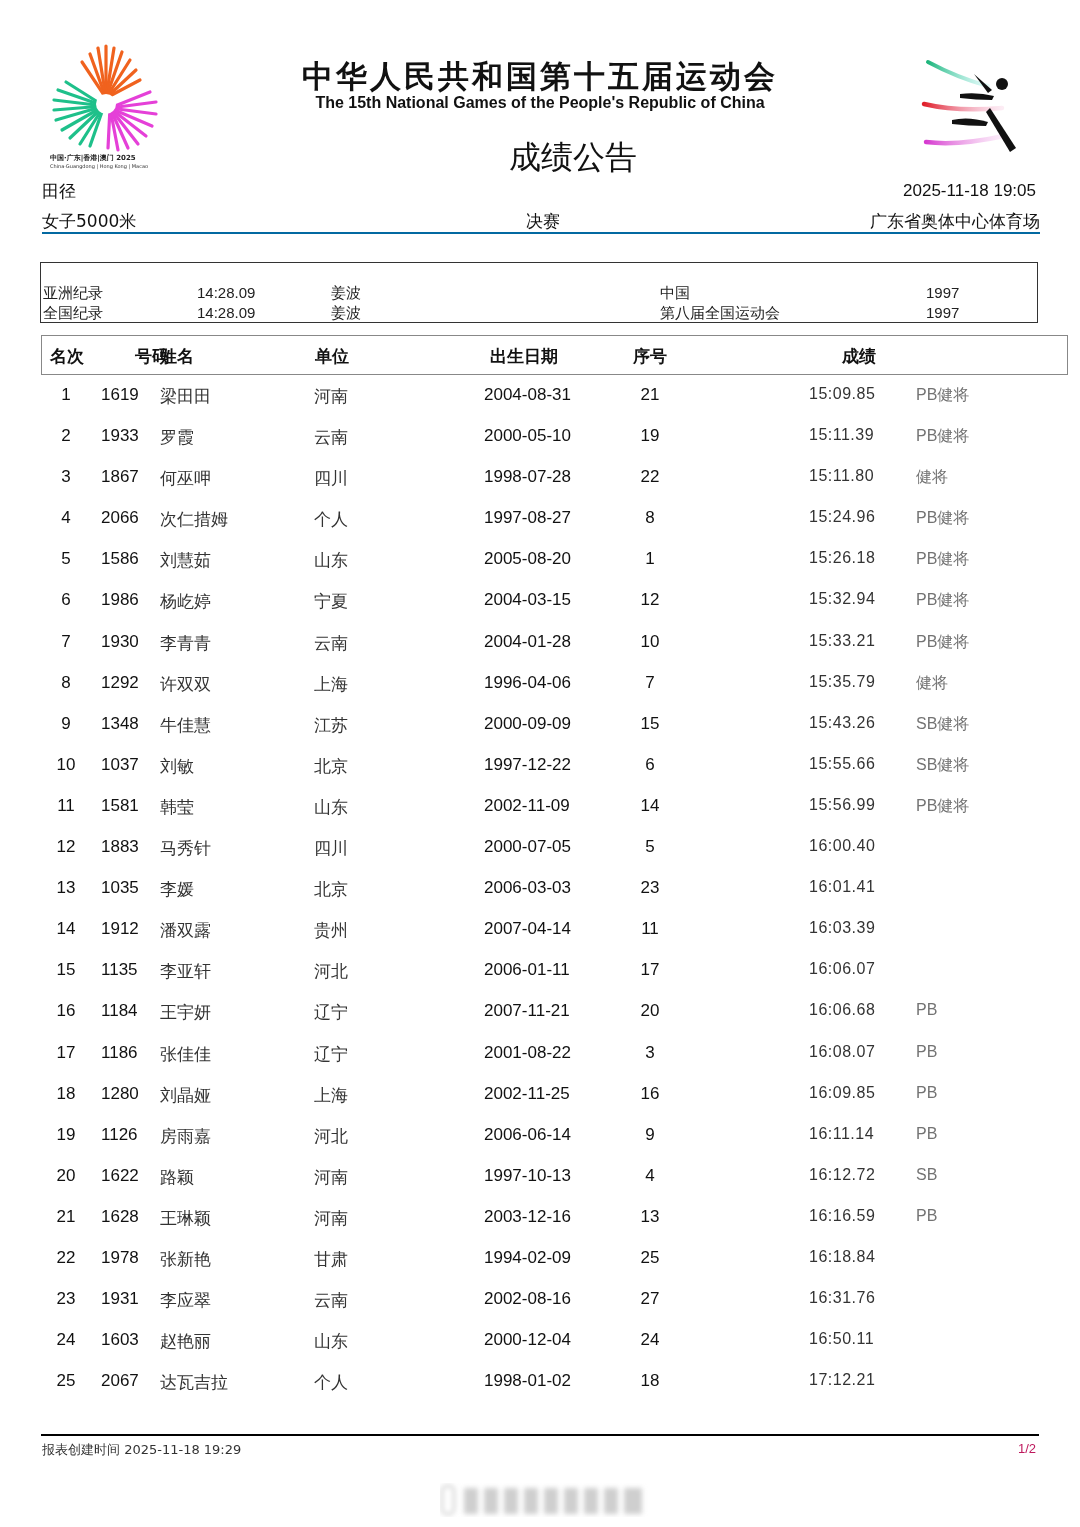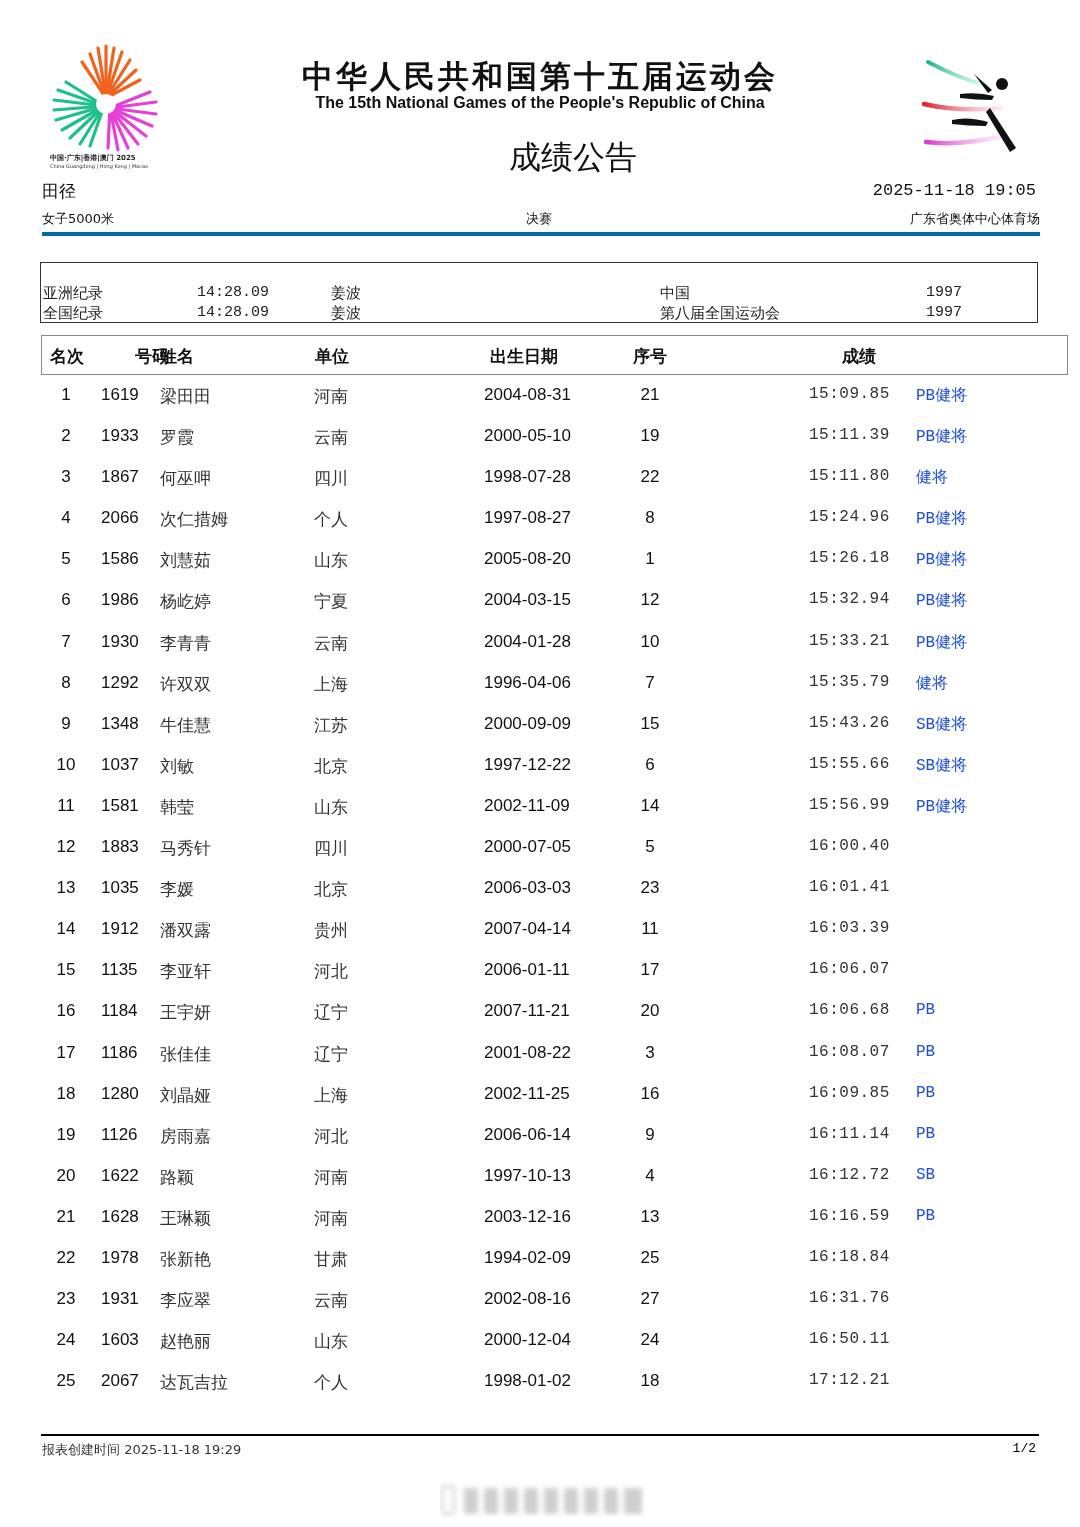--- a/index.html
+++ b/index.html
@@ -1,30 +1,30 @@
 <!DOCTYPE html>
 <html><head>
 <meta charset="utf-8">
 <style>
   html, body { margin: 0; padding: 0; background: #ffffff; }
   body { width: 1080px; height: 1527px; position: relative; overflow: hidden; color: #111; font-family: "DejaVu Sans", sans-serif; }
   .abs { position: absolute; }
-  .serif { font-family: Liberation Mono, monospace; }
+  .serif { font-family: Liberation Sans, sans-serif; }
   .sans { font-family: "Liberation Sans", "DejaVu Sans", sans-serif; }
 
   
   .logo-left { left: 44px; top: 38px; width: 122px; height: 132px; }
   .logo-right { left: 918px; top: 50px; width: 110px; height: 110px; }
   .title-cn { left: 0; width: 1080px; top: 56px; text-align: center; font-size: 31px; font-weight: bold; letter-spacing: 3px; padding-left: 0; }
   .title-en { left: 0; width: 1080px; top: 94px; text-align: center; font-size: 16px; font-weight: bold; }
   .doc-title { left: 0; width: 1080px; top: 136px; text-align: center; font-size: 32px; padding-left: 33px; }
 
   .sport { left: 42px; top: 180px; font-size: 17px; }
   .datetime { right: 44px; top: 181px; font-size: 17px; }
-  .event-row { left: 42px; top: 210px; width: 998px; height: 22px; border-bottom: 4px solid #0369a1; font-size: 13px; }
+  .event-row { left: 42px; top: 210px; width: 998px; height: 22px; border-bottom: 2px solid #0369a1; font-size: 17px; }
   .event-name { position: absolute; left: 0; top: 0; }
   .event-round { position: absolute; left: 484px; top: 0; }
   .event-venue { position: absolute; right: 0; top: 0; }
 
   
   .records { left: 40px; top: 262px; width: 998px; height: 61px; border: 1.5px solid #333; box-sizing: border-box; font-size: 15px; color: #222; }
   .rec-row { position: absolute; left: 0; height: 20px; width: 100%; line-height: 20px; }
   .rec-row span { position: absolute; top: 0; }
   .rec-type { left: 2px; }
   .rec-time { left: 156px; }
@@ -40,27 +40,27 @@
   .rows { left: 41px; top: 376px; width: 998px; }
   .row { position: relative; height: 41.1px; font-size: 17px; }
   .row span { position: absolute; top: 9px; white-space: nowrap; }
   .c-rank { left: 0; width: 50px; text-align: center; }
   .c-bib { left: 60px; }
   .c-name { left: 119px; }
   .c-unit { left: 273px; }
   .c-dob { left: 443px; }
   .c-lane { left: 589px; width: 40px; text-align: center; }
   .c-result { left: 768px; font-size: 16px; color: #333; letter-spacing: 0.5px; }
-  .c-mark { left: 875px; font-size: 16px; color: #1d4ed8; }
+  .c-mark { left: 875px; font-size: 16px; color: #737373; }
   .cjk { color: #333; font-weight: normal; }
 
   
   .footer-line { left: 41px; top: 1434px; width: 998px; border-top: 2px solid #000; }
   .footer-created { left: 42px; top: 1441px; font-size: 13px; color: #333; }
-  .footer-page { right: 44px; top: 1441px; font-size: 13px; color: #000000; }
+  .footer-page { right: 44px; top: 1441px; font-size: 13px; color: #be185d; }
   .watermark { left: 440px; top: 1482px; width: 210px; height: 36px; }
 </style>
 </head>
 <body>
 
 <div class="abs logo-left">
   <svg width="122" height="132" viewBox="0 0 122 132">
     <g stroke-linecap="round" stroke-width="3.2" fill="none">
 
       <g stroke="#f0621e">

